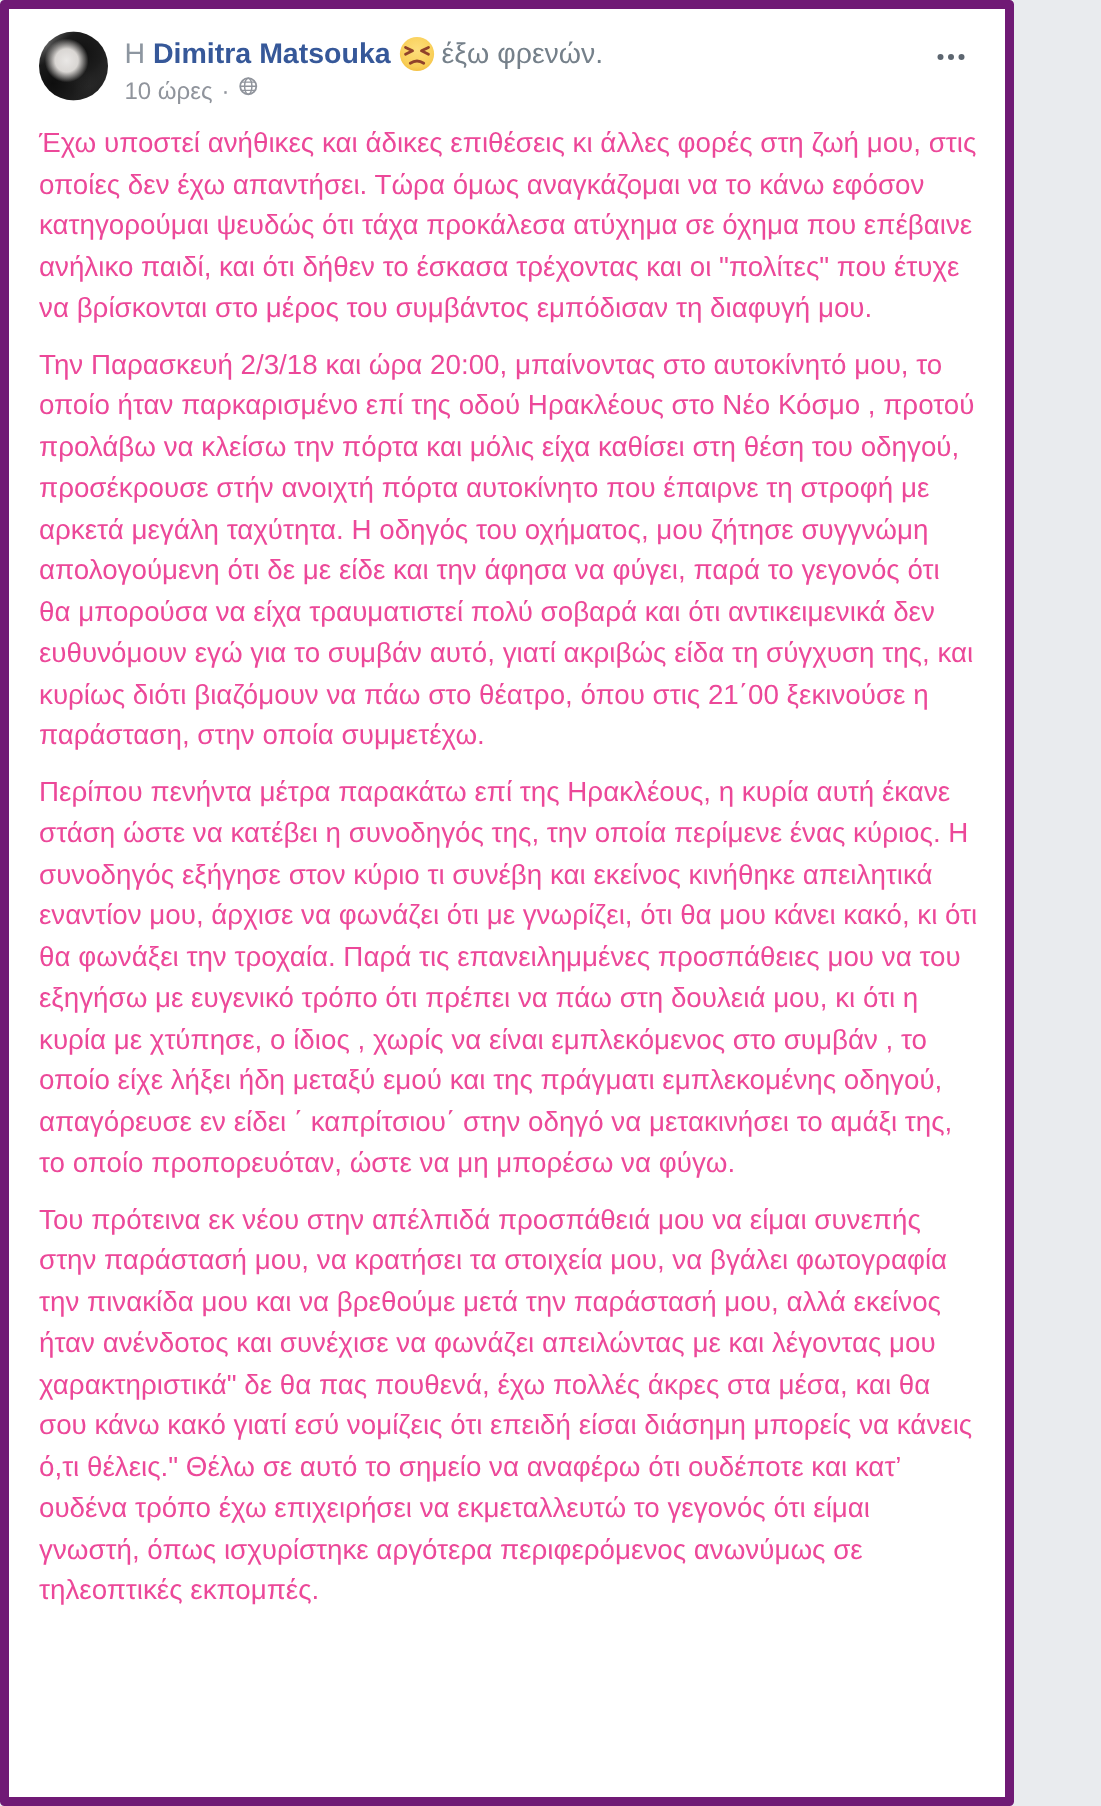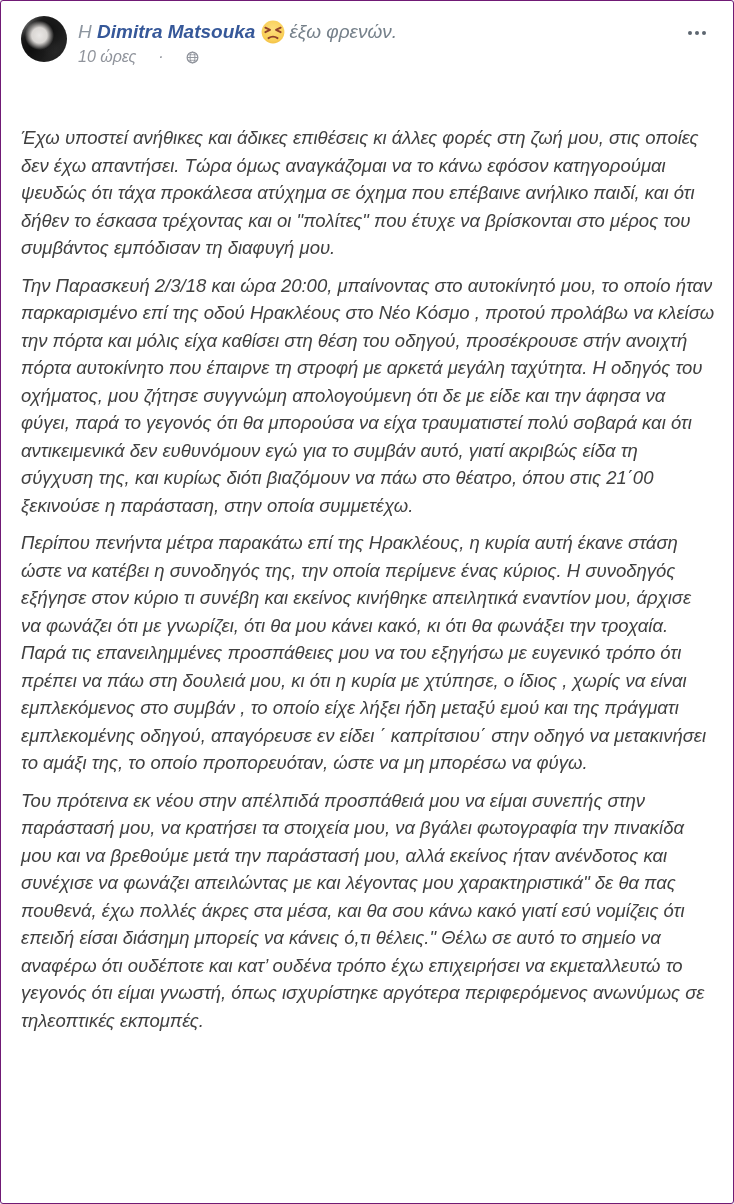--- a/index.html
+++ b/index.html
@@ -3,27 +3,26 @@
 <meta charset="utf-8">
 <style>
   html, body {
     margin: 0;
     padding: 0;
     background: #e9ebee;
     font-family: "Liberation Sans", "DejaVu Sans", sans-serif;
   }
   .card {
     box-sizing: border-box;
-    width: 734px;
+    width: 676px;
     min-height: 1204px;
     background: #ffffff;
-    border: 1px solid #701a75;
+    border: 6px solid #701a75;
     border-radius: 3px;
     position: relative;
-    font-style: italic;
   }
   .post-header {
     display: flex;
     align-items: flex-start;
     padding: 15px 20px 4px 20px;
     position: relative;
   }
   .avatar {
     width: 46px;
     height: 46px;
@@ -57,22 +56,22 @@
     height: 24px;
     vertical-align: -6px;
     margin: 0 4px 0 6px;
   }
   .header-line2 {
     font-size: 16px;
     line-height: 22px;
     color: #90949c;
     margin-top: 2px;
     display: flex;
-    align-items: center;
-    gap: 22px;
+    align-items: flex-start;
+    gap: 6px;
   }
   .timestamp { cursor: pointer; }
   .globe-icon svg { display: block; }
   .options-button {
     position: absolute;
     top: 22px;
     right: 22px;
     width: 28px;
     height: 20px;
     display: flex;
@@ -83,24 +82,23 @@
     border-radius: 3px;
   }
   .options-button i {
     width: 4px;
     height: 4px;
     border-radius: 50%;
     background: #5d6670;
   }
   .post-body {
     padding: 4px 18px 18px 20px;
-    color: #404040;
+    color: #ec4899;
     font-size: 18.5px;
     line-height: 27.5px;
-    margin-top: 48px;
   }
   .post-body p {
     margin: 0 0 10px 0;
     white-space: pre-wrap;
   }
   .post-body p:last-child { margin-bottom: 0; }
 </style>
 </head>
 <body>
 

